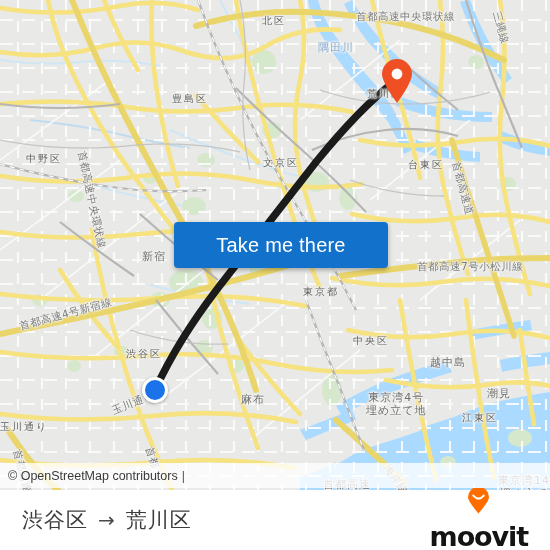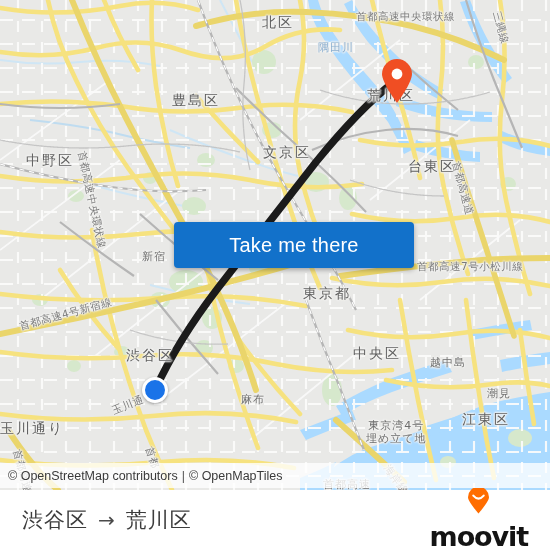--- a/index.html
+++ b/index.html
@@ -22,38 +22,38 @@
     position:absolute;
     color:#6b6b6b;
     font-family:"DejaVu Sans","Liberation Sans",sans-serif;
     white-space:nowrap;
     letter-spacing:.5px;
     pointer-events:none;
     text-shadow:
       0 0 2px #f2f2f0, 0 0 2px #f2f2f0, 1px 0 2px #f2f2f0, -1px 0 2px #f2f2f0,
       0 1px 2px #f2f2f0, 0 -1px 2px #f2f2f0;
   }
-  .lbl.district{font-size:14px;color:#5f5f5f;letter-spacing:2px;}
+  .lbl.district{font-size:10px;color:#5f5f5f;letter-spacing:2px;}
   .lbl.place{font-size:11px;color:#6e6e6e;letter-spacing:1px;}
   .lbl.road{font-size:10.5px;color:#7a7a7a;letter-spacing:.5px;}
   .lbl.water{font-size:11px;color:#8aaed0;letter-spacing:1px;}
-  .lbl.two{line-height:1.15;white-space:pre;text-align:center;margin-top:28px;}
+  .lbl.two{line-height:1.15;white-space:pre;text-align:center;}
 
   
   .pin{position:absolute;width:34px;height:46px;}
   .origin-dot{
     position:absolute;width:26px;height:26px;border-radius:50%;
     background:#1a73e8;border:3px solid #ffffff;
     box-shadow:0 1px 3px rgba(0,0,0,.35);
     box-sizing:border-box;
   }
 
   
   .cta{
-    position:absolute;left:174px;top:222px;width:240px;height:46px;
+    position:absolute;left:174px;top:222px;width:214px;height:46px;
     background:#1271ca;border-radius:4px;border:0;
     color:#ffffff;font-size:20px;letter-spacing:.2px;
     font-family:"Liberation Sans","DejaVu Sans",sans-serif;
     display:flex;align-items:center;justify-content:center;
     box-shadow:0 2px 5px rgba(0,0,0,.3);
     cursor:pointer;padding:0;
   }
 
   
   .attrib{
@@ -259,26 +259,26 @@
 
     <svg width="550" height="490" viewBox="0 0 550 490">
       <path d="M155 390 Q178 340 218 288 Q266 226 316 162 Q360 108 394 82" stroke="#1b1b1b" stroke-width="7.5" fill="none" stroke-linecap="round" stroke-linejoin="round"></path>
     </svg>
 
     <div>
 
       <div class="lbl district" style="left:262px;top:14px">北区</div>
       <div class="lbl district" style="left:172px;top:92px">豊島区</div>
       <div class="lbl district" style="left:26px;top:152px">中野区</div>
-      <div class="lbl district" style="left:263px;top:144px">文京区</div>
+      <div class="lbl district" style="left:263px;top:156px">文京区</div>
       <div class="lbl district" style="left:367px;top:87px">荒川区</div>
       <div class="lbl district" style="left:408px;top:158px">台東区</div>
       <div class="lbl district" style="left:126px;top:347px">渋谷区</div>
       <div class="lbl district" style="left:0px;top:420px">玉川通り</div>
-      <div class="lbl district" style="left:353px;top:345px">中央区</div>
+      <div class="lbl district" style="left:353px;top:334px">中央区</div>
       <div class="lbl district" style="left:462px;top:411px">江東区</div>
       <div class="lbl district" style="left:303px;top:285px">東京都</div>
 
       <div class="lbl place" style="left:142px;top:249px">新宿</div>
       <div class="lbl place" style="left:241px;top:392px">麻布</div>
       <div class="lbl place" style="left:430px;top:355px">越中島</div>
       <div class="lbl place" style="left:487px;top:386px">潮見</div>
       <div class="lbl place" style="left:323px;top:477px">首都高速</div>
 
       <div class="lbl water" style="left:318px;top:40px">隅田川</div>
@@ -307,21 +307,20 @@
       </svg>
     </div>
 
     <div class="origin-dot" style="left:142px;top:377px"></div>
 
     <button class="cta">Take me there</button>
 
     <div class="attrib">
       <span>© OpenStreetMap contributors</span>
       <span class="sep">|</span>
-      <span>© OpenMapTiles</span>
     </div>
   </div>
 
   <div class="footer">
     <div class="route-title">
       <span>渋谷区</span>
       <span class="arrow">→</span>
       <span>荒川区</span>
     </div>
 

